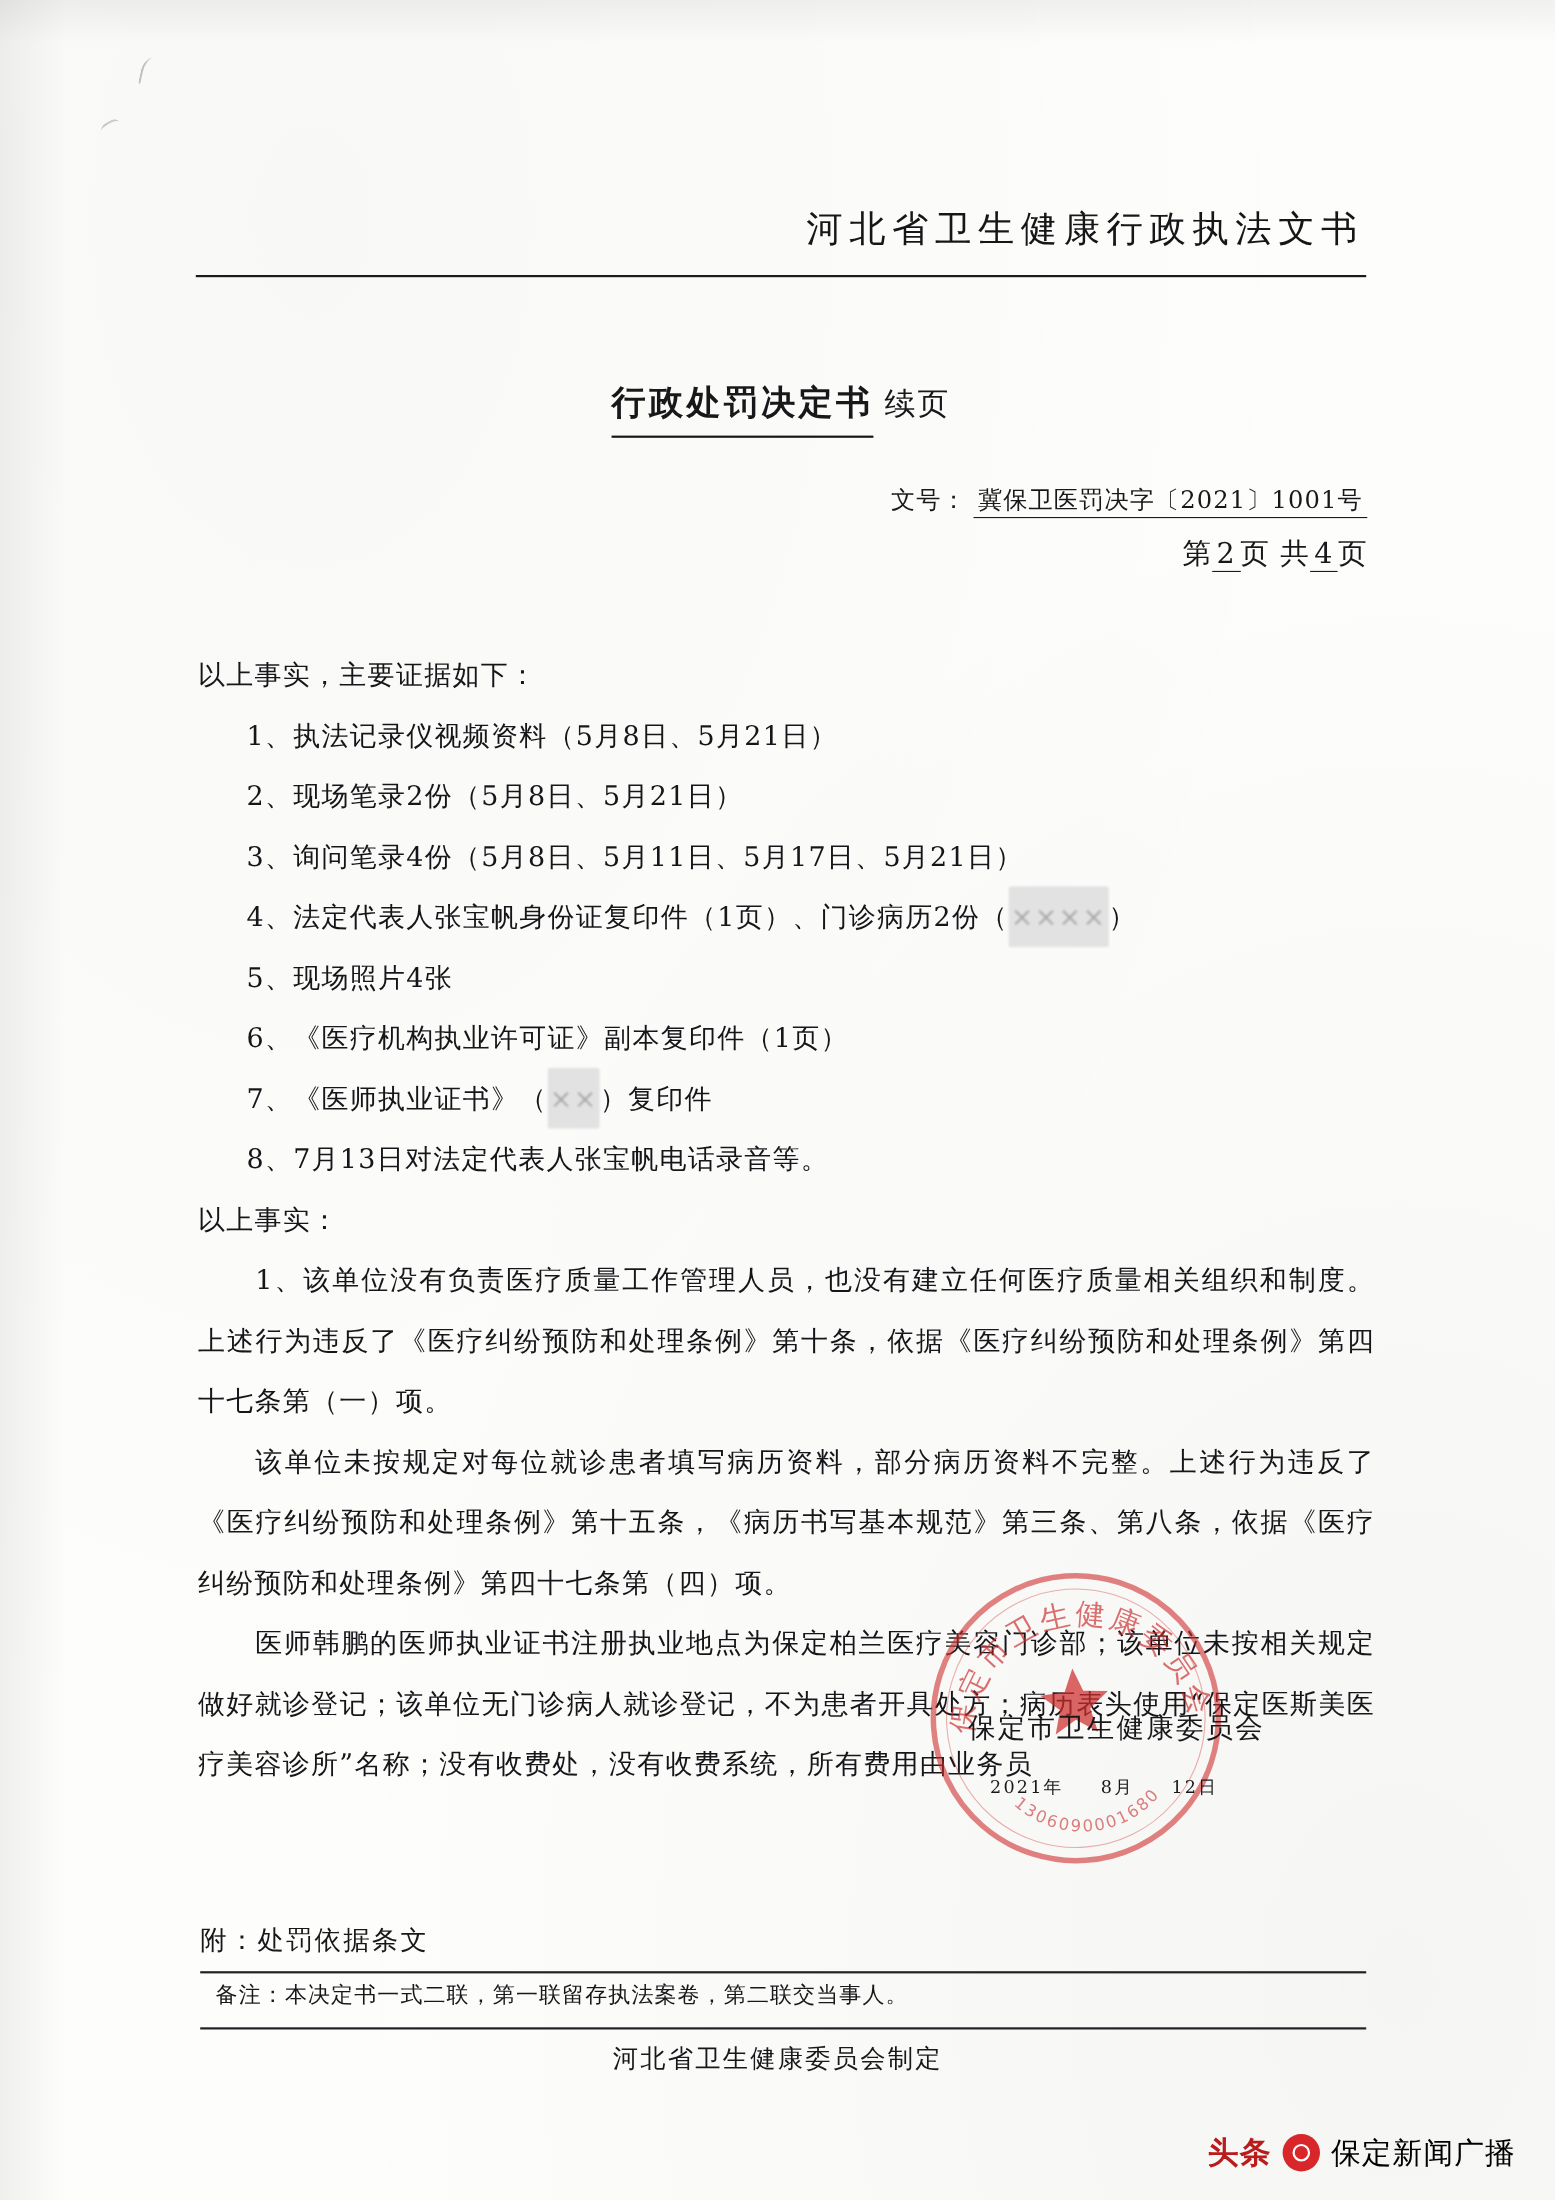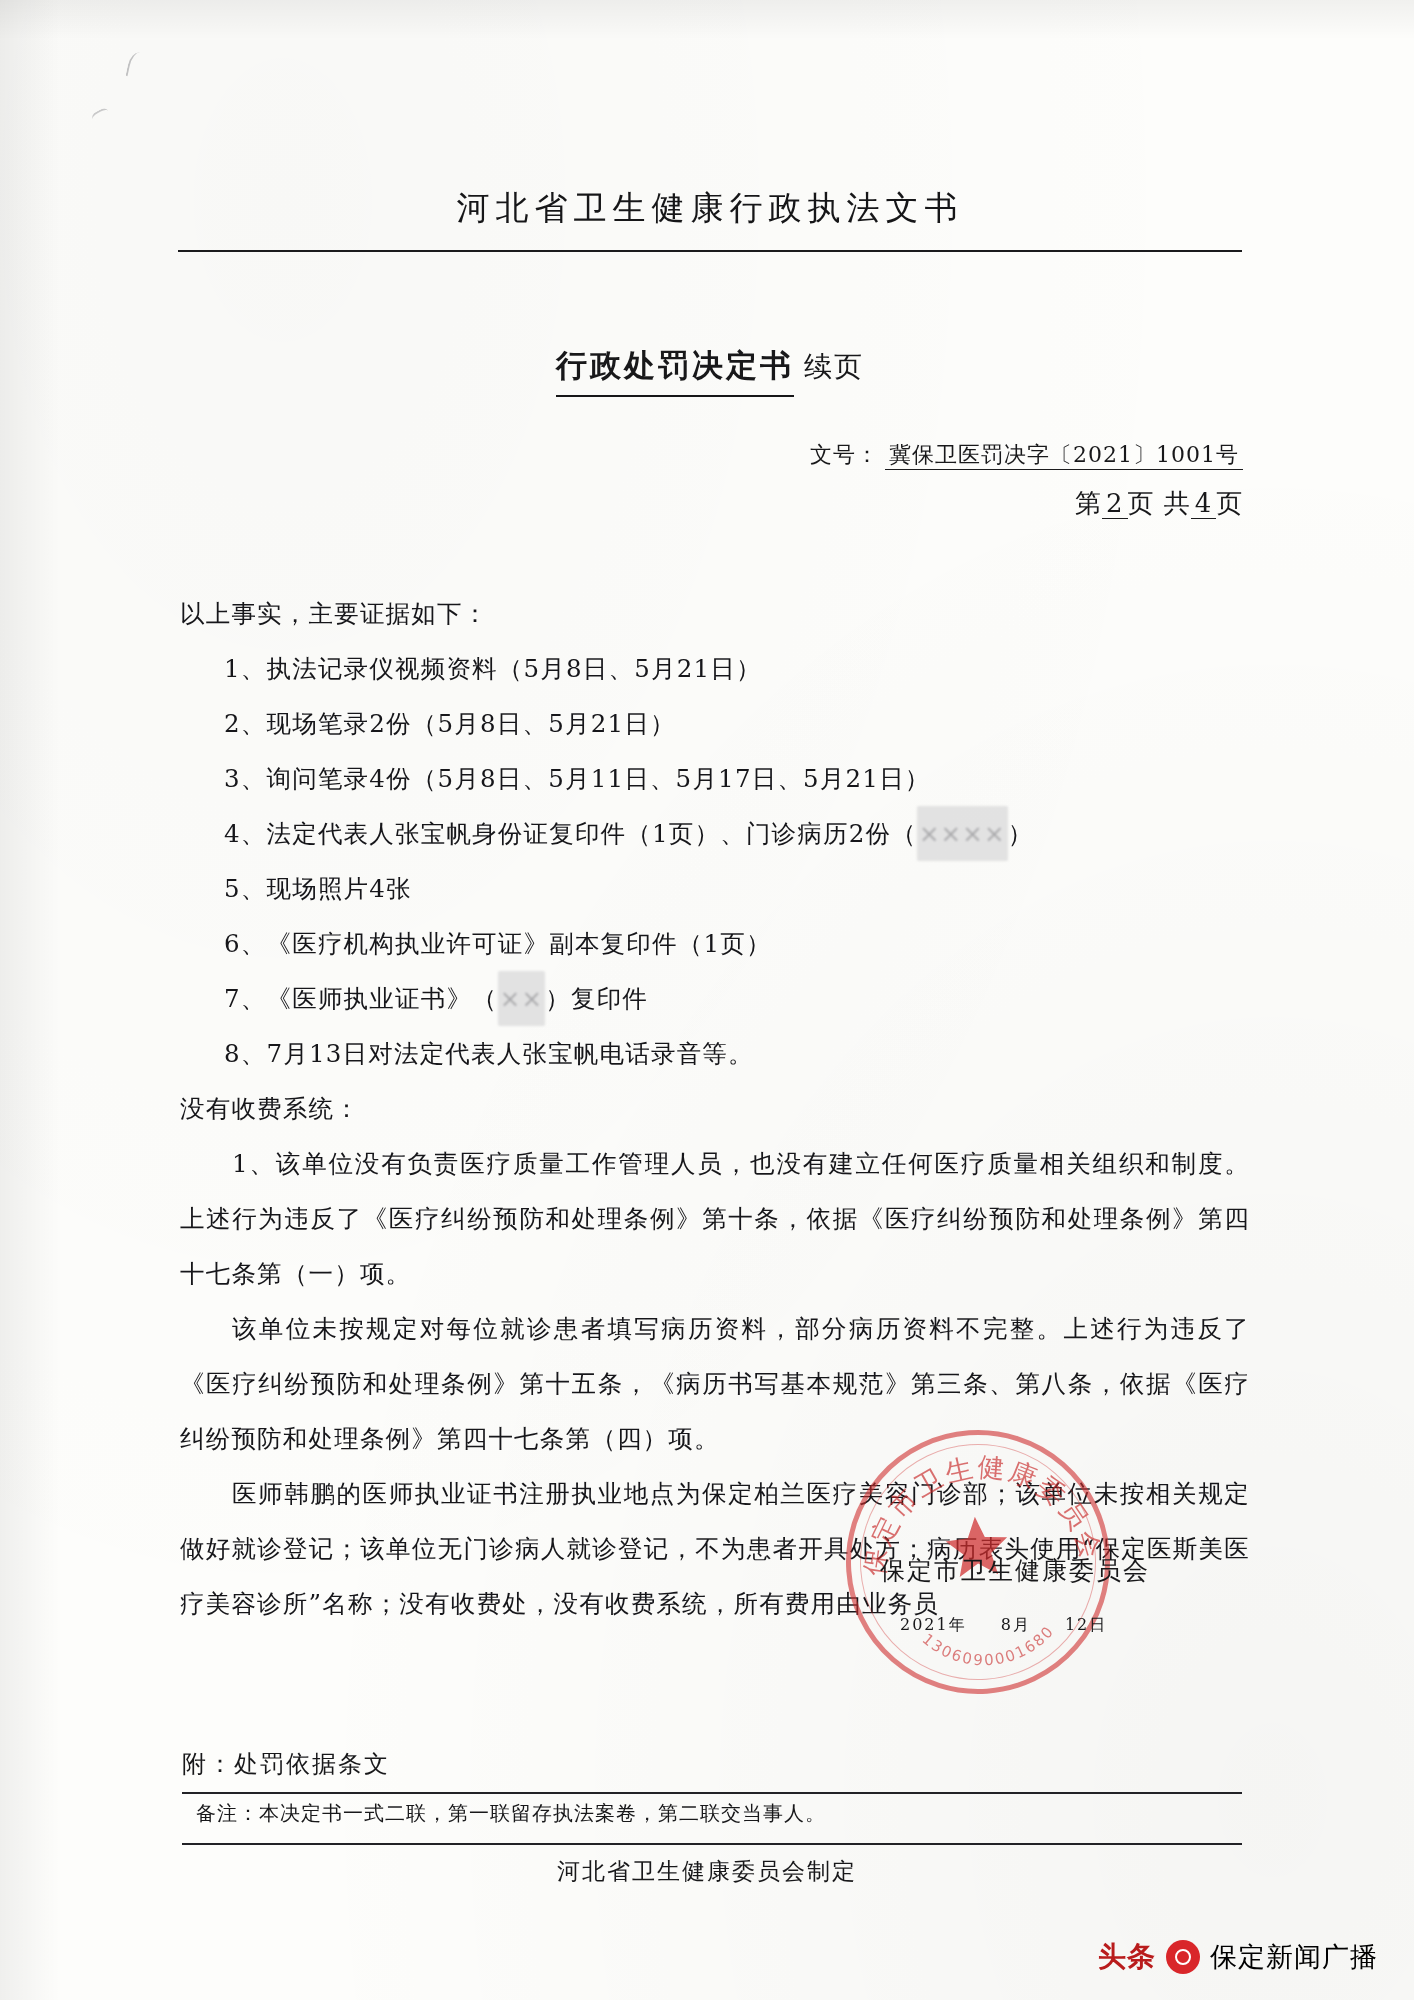--- a/index.html
+++ b/index.html
@@ -58,21 +58,21 @@
     transform: rotate(-28deg);
     border-radius: 40%;
   }
 
   
   .doc-header {
     position: absolute;
     left: 180px;
     top: 186px;
     width: 1060px;
-    text-align: center;
+    text-align: right;
   }
   .doc-header .title {
     font-size: 33px;
     letter-spacing: 6px;
     font-family: "DejaVu Serif", "Liberation Serif", serif;
     color: #161618;
   }
   .header-rule {
     position: absolute;
     left: 178px;
@@ -347,21 +347,21 @@
 
     <p class="ev-item"><span>4、法定代表人张宝帆身份证复印件（1页）、门诊病历2份（</span><span class="redact">××××</span><span>）</span></p>
 
     <p class="ev-item">5、现场照片4张</p>
     <p class="ev-item">6、《医疗机构执业许可证》副本复印件（1页）</p>
 
     <p class="ev-item"><span>7、《医师执业证书》（</span><span class="redact">××</span><span>）复印件</span></p>
 
     <p class="ev-item">8、7月13日对法定代表人张宝帆电话录音等。</p>
 
-    <p class="p-flat">没有收费系统：</p>
+    <p class="p-flat">以上事实：</p>
 
     <p class="p-block">1、该单位没有负责医疗质量工作管理人员，也没有建立任何医疗质量相关组织和制度。上述行为违反了《医疗纠纷预防和处理条例》第十条，依据《医疗纠纷预防和处理条例》第四十七条第（一）项。</p>
     <p class="p-block">该单位未按规定对每位就诊患者填写病历资料，部分病历资料不完整。上述行为违反了《医疗纠纷预防和处理条例》第十五条，《病历书写基本规范》第三条、第八条，依据《医疗纠纷预防和处理条例》第四十七条第（四）项。</p>
     <p class="p-block">医师韩鹏的医师执业证书注册执业地点为保定柏兰医疗美容门诊部；该单位未按相关规定做好就诊登记；该单位无门诊病人就诊登记，不为患者开具处方；病历表头使用“保定医斯美医疗美容诊所”名称；没有收费处，没有收费系统，所有费用由业务员</p>
   </div>
 
   <div class="seal">
     <div class="seal-inner"></div>
     <svg class="seal-arc" viewBox="0 0 264 264">
       <defs>

